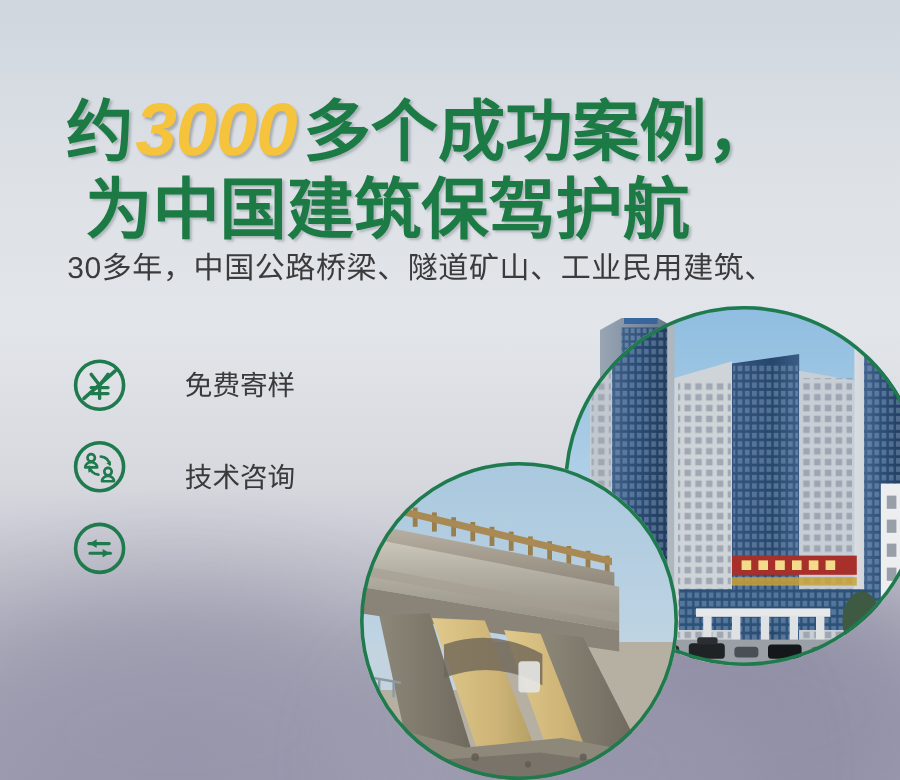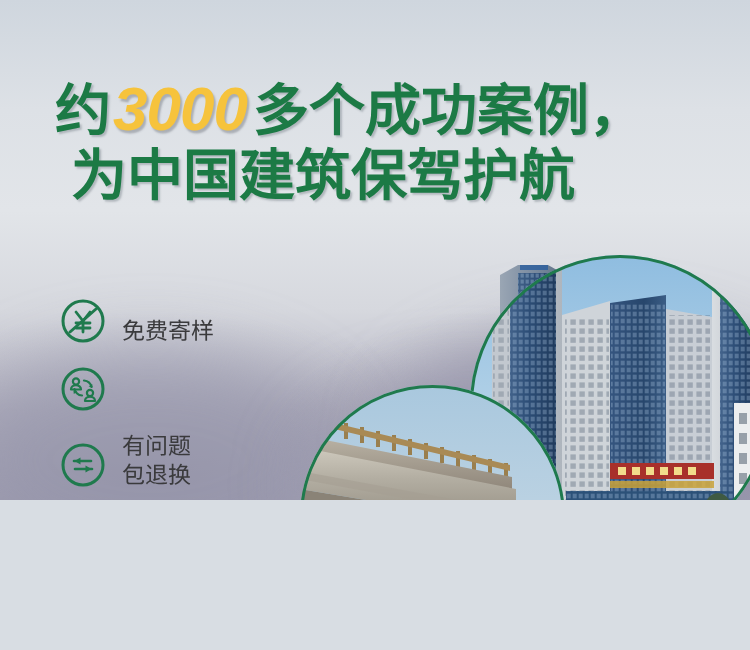--- a/index.html
+++ b/index.html
@@ -3,21 +3,21 @@
 <meta charset="utf-8">
 <title>Anshun Banner</title>
 <style>
   html,body{margin:0;padding:0;}
   body{
     width:750px;height:650px;overflow:hidden;
     font-family:"Liberation Sans","DejaVu Sans",sans-serif;
     background:#d8dde3;
   }
   #banner{
-    position:relative;width:750px;height:500px;overflow:hidden;
+    position:relative;width:750px;height:650px;overflow:hidden;
     background:
       radial-gradient(ellipse 60% 40% at 78% 88%, rgba(120,118,140,.55) 0%, rgba(120,118,140,0) 70%),
       radial-gradient(ellipse 70% 45% at 20% 95%, rgba(128,126,146,.45) 0%, rgba(128,126,146,0) 72%),
       linear-gradient(180deg,#cfd6de 0%,#dde1e6 22%,#e2e5e9 42%,#d6d8de 62%,#b9b8c6 82%,#a9a7ba 100%);
   }
   
   .blob{position:absolute;border-radius:50%;filter:blur(34px);pointer-events:none;}
   .blob.b1{left:-40px;bottom:-70px;width:380px;height:220px;background:rgba(150,150,172,.55);}
   .blob.b2{right:-60px;bottom:-60px;width:420px;height:230px;background:rgba(138,136,162,.5);}
   .blob.b3{left:300px;bottom:-90px;width:340px;height:210px;background:rgba(160,158,178,.42);}
@@ -42,21 +42,21 @@
 
   
   .subtitle{position:absolute;left:56px;top:206px;z-index:6;}
   .sub-line{
     font-size:25px;line-height:36px;color:#3b3b3d;white-space:nowrap;
     letter-spacing:.5px;
   }
 
   
   .features{position:absolute;left:58px;top:296px;z-index:7;}
-  .feature{display:flex;align-items:flex-end;margin-bottom:18px;}
+  .feature{display:flex;align-items:center;margin-bottom:18px;gap:32px;}
   .f-icon{
     width:50px;height:50px;flex:0 0 50px;margin-right:14px;
     display:flex;align-items:center;justify-content:center;
   }
   .f-icon svg{display:block;}
   .f-text{color:#3a3a3c;}
   .f-text .ln{font-size:23px;line-height:29px;white-space:nowrap;}
 
   
   .photo{position:absolute;border-radius:50%;overflow:hidden;}
@@ -325,20 +325,21 @@
   <div class="ring" id="ring-bridge"></div>
 
   <div class="headline">
     <div class="hl-line1">
       <span>约</span><span class="hl-num">3000</span><span>多个成功案例，</span>
     </div>
     <div class="hl-line2">为中国建筑保驾护航</div>
   </div>
 
   <div class="subtitle">
+    <div class="sub-line">30多年，中国公路桥梁、隧道矿山、工业民用建筑、</div>
   </div>
 
   <div class="features">
 
     <div class="feature">
       <span class="f-icon">
         <svg width="46" height="46" viewBox="0 0 46 46">
           <circle cx="23" cy="23" r="20" fill="none" stroke="#1f7a4d" stroke-width="3"></circle>
           <g stroke="#1f7a4d" stroke-width="2.8" stroke-linecap="round" fill="none">
             <line x1="16" y1="14" x2="23" y2="23"></line>
@@ -366,37 +367,34 @@
             <path d="M25 35 a5 4.4 0 0 1 10 0 z"></path>
             <path d="M24 14.5 q6 0.5 7.5 6.5"></path>
             <path d="M22 29.5 q-6 -0.5 -7.5 -6.5"></path>
           </g>
           <polygon points="32.6,21.6 28.6,20.4 32.2,18.1" fill="#1f7a4d"></polygon>
           <polygon points="13.4,24.4 17.4,25.6 13.8,27.9" fill="#1f7a4d"></polygon>
         </svg>
       </span>
       <span class="f-text">
         <br>
+        <span class="ln">技术咨询</span>
       </span>
     </div>
 
 
     <div class="feature">
       <span class="f-icon">
         <svg width="46" height="46" viewBox="0 0 46 46">
           <circle cx="23" cy="23" r="20" fill="none" stroke="#1f7a4d" stroke-width="3"></circle>
           <g stroke="#1f7a4d" stroke-width="2.6" stroke-linecap="round" fill="none">
             <line x1="14" y1="19" x2="31" y2="19"></line>
             <line x1="15" y1="27" x2="32" y2="27"></line>
           </g>
           <polygon points="14.5,19 20.5,15.4 20.5,22.6" fill="#1f7a4d"></polygon>
           <polygon points="31.5,27 25.5,23.4 25.5,30.6" fill="#1f7a4d"></polygon>
         </svg>
       </span>
-      <span class="f-text">
-        <span class="ln">有问题</span><br>
-        <span class="ln">包退换</span>
-      </span>
     </div>
 
   </div>
 
 </div>
 
 </body></html>

